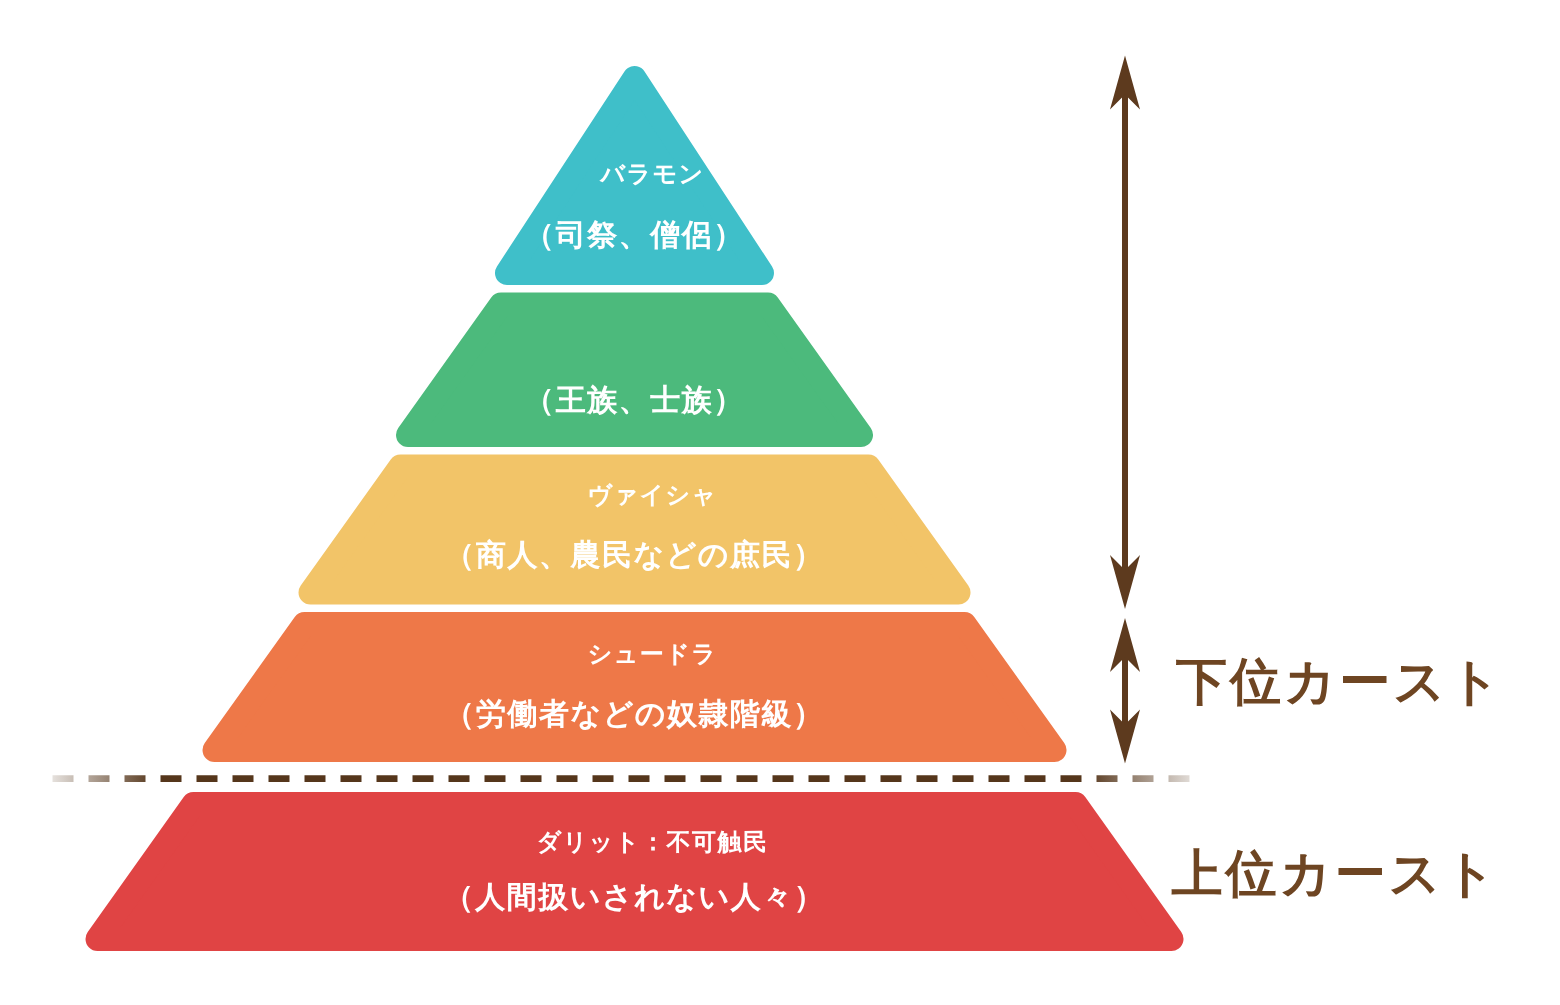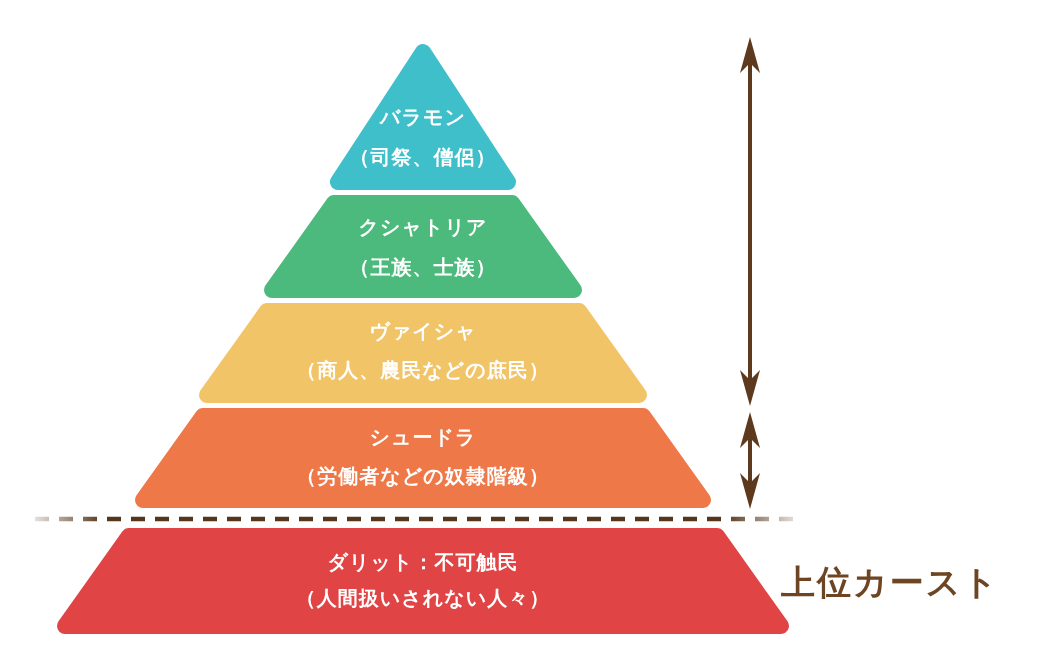--- a/index.html
+++ b/index.html
@@ -6,21 +6,21 @@
   .canvas{
     position:relative;width:1040px;height:670px;background:#ffffff;overflow:hidden;
     font-family:"Liberation Sans","DejaVu Sans",sans-serif;
   }
   .pyramid-svg{position:absolute;left:0;top:0;width:1040px;height:670px;}
   .level-text{
     position:absolute;left:0;width:846px;text-align:center;
     color:#ffffff;font-weight:700;letter-spacing:1px;pointer-events:none;
     transform:translateY(-50%);white-space:nowrap;
   }
-  .level-name{font-size:20px;}
+  .level-name{font-size:16px;padding-left:12px;}
   .level-desc{font-size:20px;}
   .t-l1-name{top:117px;} .t-l1-desc{top:157px;}
   .t-l2-name{top:227px;} .t-l2-desc{top:267px;}
   .t-l3-name{top:331px;} .t-l3-desc{top:370px;}
   .t-l4-name{top:437px;} .t-l4-desc{top:476px;}
   .t-l5-name{top:562px;} .t-l5-desc{top:598px;}
   .side-label{
     position:absolute;color:#6E4522;font-weight:700;font-size:34px;
     letter-spacing:2px;white-space:nowrap;transform:translateY(-50%);
   }
@@ -60,26 +60,26 @@
     <g>
       <line x1="750" y1="436" x2="750" y2="486" stroke-width="4" stroke="#5D3A1E"></line>
       <path d="M750 412 L760 448 L750 438 L740 448 Z" fill="#5D3A1E"></path>
       <path d="M750 509 L760 473 L750 483 L740 473 Z" fill="#5D3A1E"></path>
     </g>
   </svg>
 
   <div class="level-text level-name t-l1-name">バラモン</div>
   <div class="level-text level-desc t-l1-desc">（司祭、僧侶）</div>
 
-  <div class="level-text level-name t-l2-name">クシャトリア</div>
   <div class="level-text level-name t-l3-name">ヴァイシャ</div>
 
   <div class="level-text level-desc t-l2-desc">（王族、士族）</div>
   <div class="level-text level-name t-l4-name">シュードラ</div>
 
   <div class="level-text level-desc t-l3-desc">（商人、農民などの庶民）</div>
   <div class="level-text level-desc t-l4-desc">（労働者などの奴隷階級）</div>
 
   <div class="level-text level-name t-l5-name">ダリット：不可触民</div>
   <div class="level-text level-desc t-l5-desc">（人間扱いされない人々）</div>
 
+  <div class="side-label lbl-lower">下位カースト</div>
   <div class="side-label lbl-out">上位カースト</div>
 </div>
 
 </body></html>

